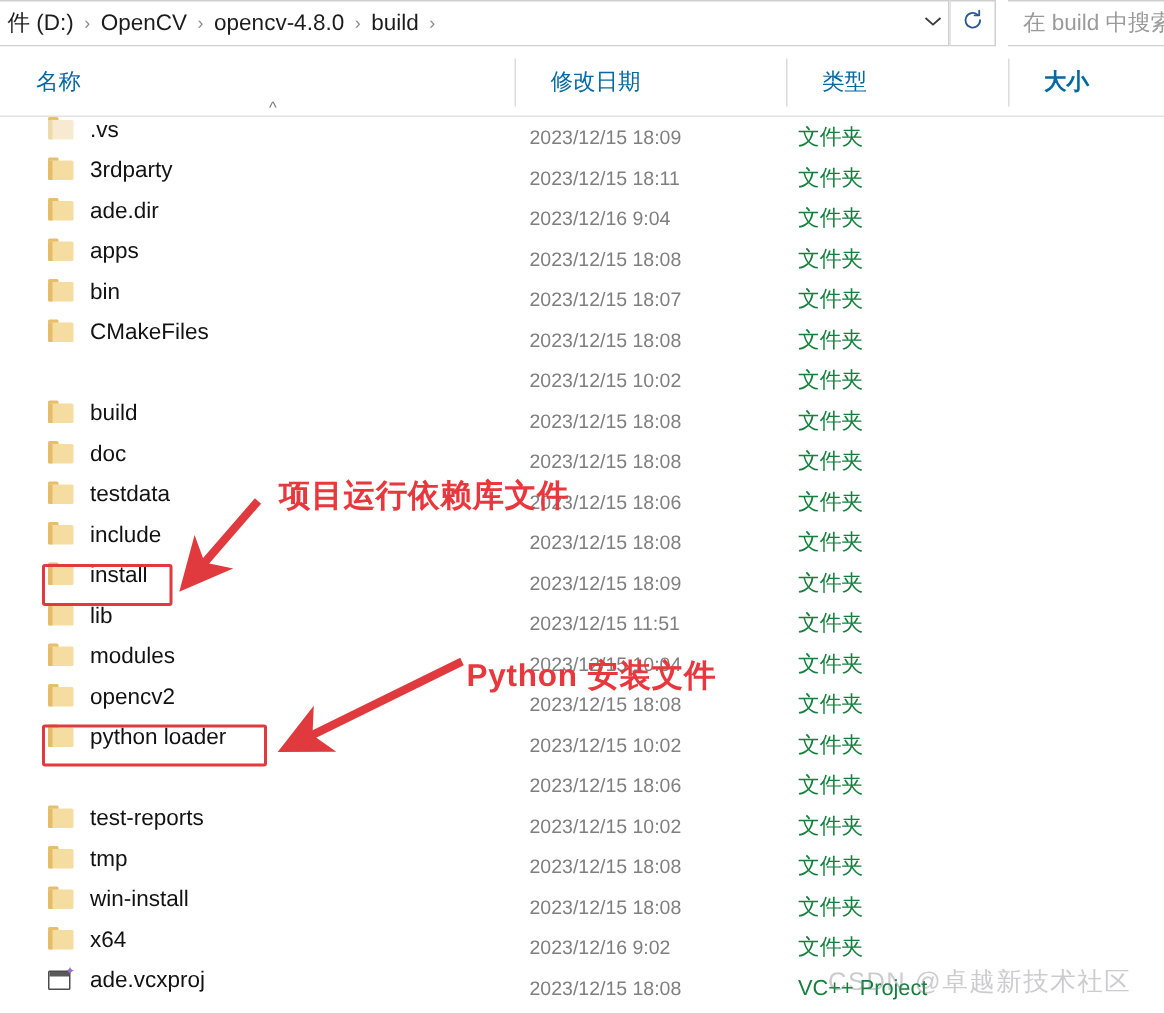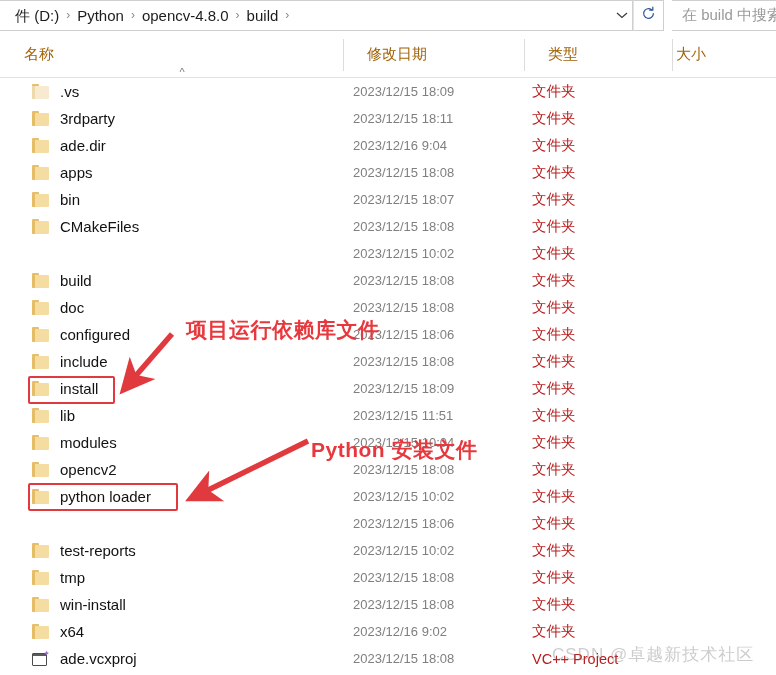--- a/index.html
+++ b/index.html
@@ -31,21 +31,21 @@
     box-sizing: border-box;
     display: flex;
     align-items: center;
     background: #ffffff;
     height: 31px;
     position: relative;
   }
   .crumbs {
     display: flex;
     align-items: center;
-    padding-left: 12px;
+    padding-left: 2px;
     flex: 1 1 auto;
     overflow: hidden;
     white-space: nowrap;
   }
   .crumb {
     font-size: 15px;
     color: #1c1c1c;
     padding: 0 3px;
     line-height: 29px;
     white-space: nowrap;
@@ -104,21 +104,21 @@
     border-bottom: 1px solid #e2e2e2;
     box-sizing: border-box;
   }
   .colhead .cell {
     position: absolute;
     top: 0;
     height: 47px;
     display: flex;
     align-items: center;
     font-size: 15px;
-    color: #a16207;
+    color: #0369a1;
     padding-left: 12px;
     box-sizing: border-box;
   }
   .colhead .divider {
     position: absolute;
     top: 8px;
     width: 1px;
     height: 32px;
     background: #dcdcdc;
   }
@@ -144,41 +144,41 @@
   .row {
     position: relative;
     height: 27px;
     display: flex;
     align-items: center;
   }
   .row .name {
     position: absolute;
     left: 32px;
     display: flex;
-    align-items: center;
+    align-items: flex-start;
     height: 27px;
   }
   .row .label {
     font-size: 15px;
     color: #121212;
     margin-left: 11px;
     white-space: nowrap;
   }
   .row .date {
     position: absolute;
     left: 353px;
     font-size: 13px;
     color: #7f7f7f;
     white-space: nowrap;
   }
   .row .type {
     position: absolute;
     left: 532px;
     font-size: 14.5px;
-    color: #b91c1c;
+    color: #15803d;
     white-space: nowrap;
   }
   .row .size {
     position: absolute;
     left: 685px;
     font-size: 14.5px;
     color: #6f6f6f;
     white-space: nowrap;
   }
 
@@ -274,21 +274,21 @@
   }
 </style>
 </head>
 <body>
 
 <div class="addressbar">
   <div class="crumbbox">
     <div class="crumbs">
       <span class="crumb">件 (D:)</span>
       <span class="crumb-sep">›</span>
-      <span class="crumb">Python</span>
+      <span class="crumb">OpenCV</span>
       <span class="crumb-sep">›</span>
       <span class="crumb">opencv-4.8.0</span>
       <span class="crumb-sep">›</span>
       <span class="crumb">build</span>
       <span class="crumb-sep">›</span>
     </div>
     <div class="crumb-drop">
       <svg width="12" height="8" viewBox="0 0 12 8">
           <path d="M1 2 L6 6.4 L11 2" stroke="#3a3a3a" stroke-width="1.2" fill="none"></path>
         </svg>
@@ -308,21 +308,21 @@
 </div>
 
 <div class="colhead">
   <div class="cell" style="left:12px;width:331px;">名称</div>
   <div class="sort-caret">^</div>
   <div class="divider" style="left:343px;"></div>
   <div class="cell" style="left:355px;width:169px;">修改日期</div>
   <div class="divider" style="left:524px;"></div>
   <div class="cell" style="left:536px;width:136px;">类型</div>
   <div class="divider" style="left:672px;"></div>
-  <div class="cell" style="left:664px;width:92px;">大小</div>
+  <div class="cell" style="left:684px;width:92px;font-weight:bold;">大小</div>
 </div>
 
 <div class="filelist">
     <div class="row">
       <div class="name">
         <span class="ico-folder dim">
           <span class="tab"></span>
           <span class="body"></span>
           <span class="spine"></span>
         </span>
@@ -428,21 +428,21 @@
       <div class="type">文件夹</div>
       <div class="size"></div>
     </div>
     <div class="row">
       <div class="name">
         <span class="ico-folder">
           <span class="tab"></span>
           <span class="body"></span>
           <span class="spine"></span>
         </span>
-        <span class="label">configured</span>
+        <span class="label">testdata</span>
       </div>
       <div class="date">2023/12/15 18:06</div>
       <div class="type">文件夹</div>
       <div class="size"></div>
     </div>
     <div class="row">
       <div class="name">
         <span class="ico-folder">
           <span class="tab"></span>
           <span class="body"></span>

